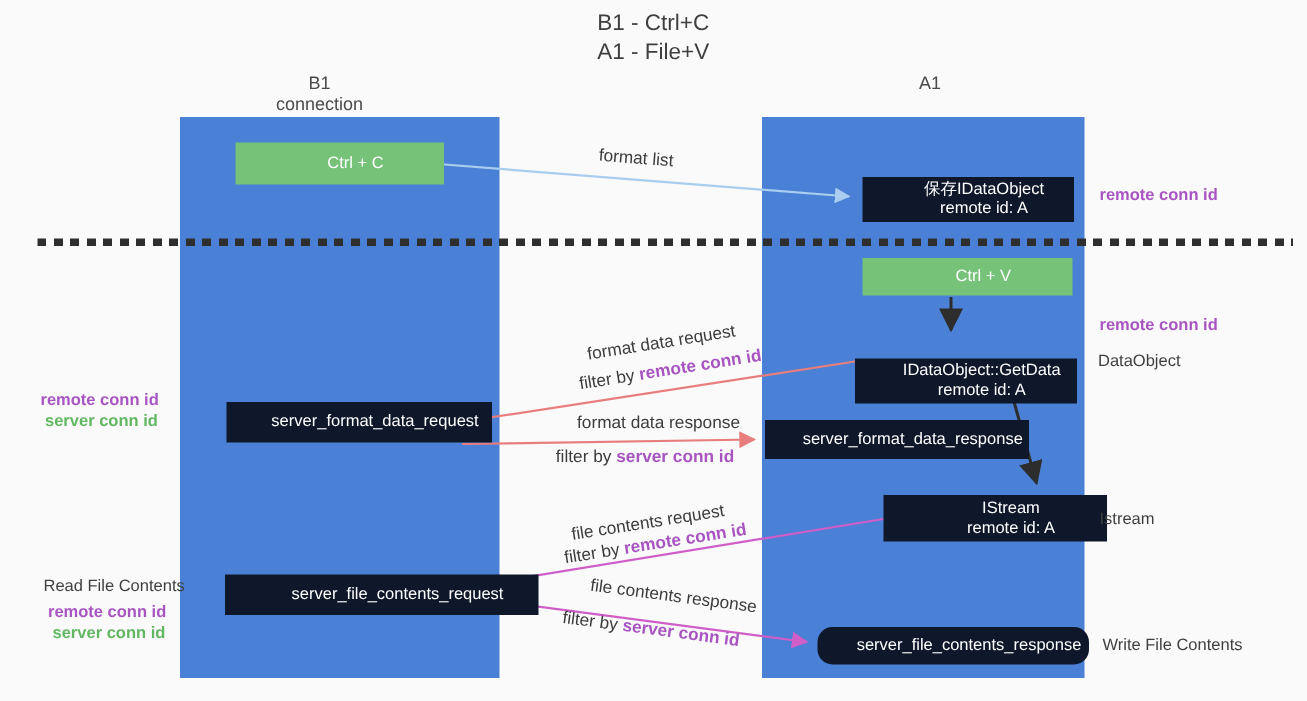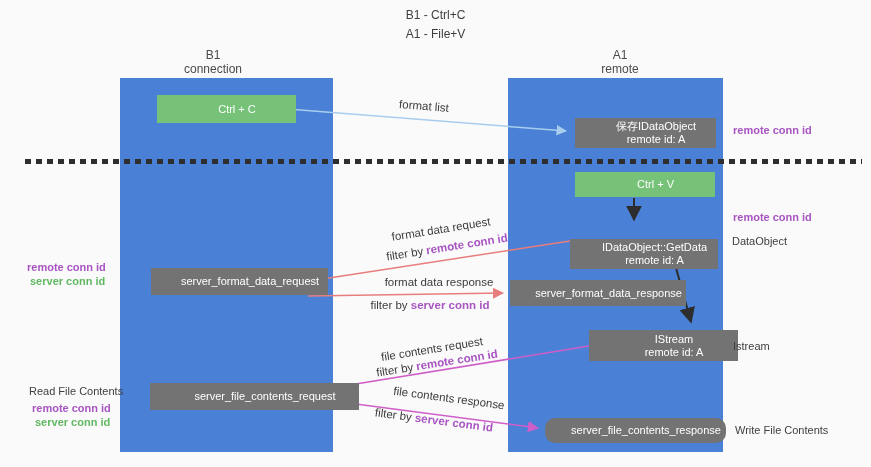--- a/index.html
+++ b/index.html
@@ -1,37 +1,37 @@
 <!DOCTYPE html>
 <html><head>
 <meta charset="utf-8">
 <style>
   html,body{margin:0;padding:0;}
   body{font-family:"Liberation Sans","DejaVu Sans",sans-serif;background:#fafafa;}
   .canvas{position:relative;width:871px;height:467px;background:#fafafa;overflow:hidden;}
 
-  .title{position:absolute;top:6px;left:0;width:871px;text-align:center;color:#3f3f3f;font-size:12px;line-height:19px;}
+  .title{position:absolute;top:6px;left:0;width:871px;text-align:center;color:#3f3f3f;font-size:15px;line-height:19px;}
 
   .col-header{position:absolute;text-align:center;color:#4a4a4a;font-size:12px;line-height:14px;}
   .col-header.left{left:133px;top:48px;width:160px;text-align:center;}
   .col-header.right{left:540px;top:48px;width:160px;}
 
   .lifeline{position:absolute;background:#4a80d5;z-index:1;}
   .lifeline.left{left:120px;top:78px;width:213px;height:374px;}
   .lifeline.right{left:508px;top:78px;width:215px;height:374px;}
 
   .dashed-line{position:absolute;left:25px;top:159px;width:837px;height:5px;z-index:4;
     background:repeating-linear-gradient(90deg,#2e2e2e 0 6px,transparent 6px 11px);}
 
   svg.arrows{position:absolute;left:0;top:0;z-index:2;}
 
   .node{position:absolute;z-index:3;display:flex;flex-direction:column;align-items:center;justify-content:center;
     color:#fff;font-size:11px;line-height:13px;text-align:center;padding-left:21px;}
   .node.green{background:#77c279;}
-  .node.orange{background:#737373;}
+  .node.orange{background:#0f172a;}
 
   .n-ctrl-c{left:157px;top:95px;width:118px;height:28px;}
   .n-save{left:575px;top:118px;width:120px;height:30px;}
   .n-ctrl-v{left:575px;top:172px;width:119px;height:25px;}
   .n-getdata{left:570px;top:227px;width:127px;height:30px;margin-top:12px;}
   .n-fmt-req{left:151px;top:268px;width:156px;height:27px;text-align:right;}
   .n-fmt-resp{left:510px;top:280px;width:155px;height:26px;}
   .n-istream{left:589px;top:330px;width:128px;height:31px;}
   .n-file-req{left:150px;top:383px;width:188px;height:27px;}
   .n-file-resp{left:545px;top:418px;width:160px;height:25px;border-radius:10px;}
@@ -56,21 +56,20 @@
     <div>B1 - Ctrl+C</div>
     <div>A1 - File+V</div>
   </div>
 
   <div class="col-header left">
     <div>B1</div>
     <div>connection</div>
   </div>
   <div class="col-header right">
     <div>A1</div>
-    <div>remote</div>
   </div>
 
   <div class="lifeline left"></div>
   <div class="lifeline right"></div>
 
   <div class="dashed-line"></div>
 
   <svg class="arrows" width="871" height="467">
     <defs>
       <marker id="mBlue" viewBox="0 0 10 10" refX="9" refY="5" markerWidth="7" markerHeight="7" orient="auto-start-reverse">

